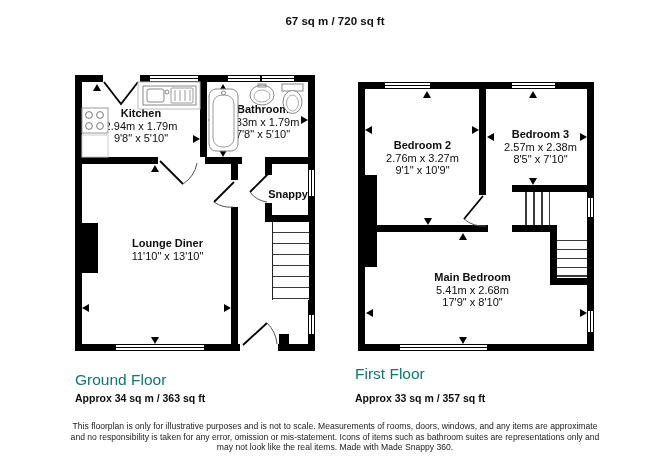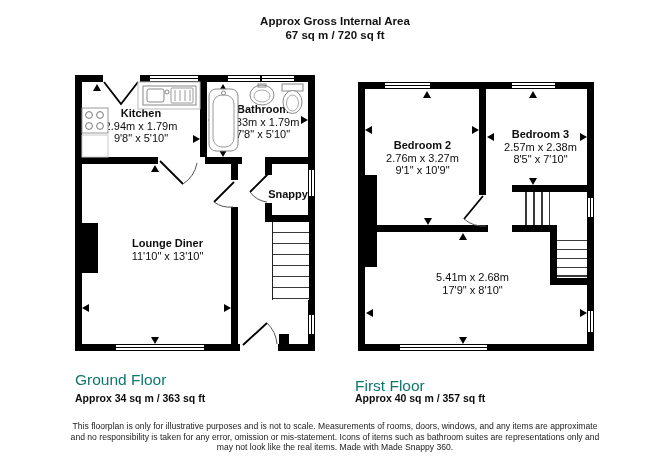--- a/index.html
+++ b/index.html
@@ -24,21 +24,20 @@
   .floor-area{position:absolute;font-size:10.5px;font-weight:bold;color:#0d0d0d;}
   .disclaimer{position:absolute;top:421px;left:15px;width:640px;text-align:center;font-size:8.6px;line-height:10.6px;color:#222;}
   svg.overlay{position:absolute;left:0;top:0;pointer-events:none;}
 </style>
 </head>
 <body>
 
 <div id="canvas">
 
   <div class="hdr">
-    <div>Approx Gross Internal Area</div>
     <div>67 sq m / 720 sq ft</div>
   </div>
 
   <div class="w" style="left:75px;top:75px;width:240px;height:7px"></div>
   <div class="w" style="left:75px;top:75px;width:7px;height:276px"></div>
   <div class="w" style="left:308px;top:75px;width:7px;height:276px"></div>
   <div class="w" style="left:75px;top:344px;width:240px;height:7px"></div>
 
   <div class="w" style="left:200px;top:82px;width:7px;height:82px"></div>
   <div class="w" style="left:82px;top:157px;width:76px;height:7px"></div>
@@ -135,20 +134,21 @@
     <div class="rname">Bedroom 2</div>
     <div>2.76m x 3.27m</div>
     <div>9'1" x 10'9"</div>
   </div>
   <div class="room-label" style="left:478px;top:128px;width:125px">
     <div class="rname">Bedroom 3</div>
     <div>2.57m x 2.38m</div>
     <div>8'5" x 7'10"</div>
   </div>
   <div class="room-label" style="left:400px;top:271px;width:145px">
+    <div class="rname">Main Bedroom</div>
     <div>5.41m x 2.68m</div>
     <div>17'9" x 8'10"</div>
   </div>
 
   <svg class="overlay" width="670" height="461" viewBox="0 0 670 461">
 
     <g>
       <path d="M104,82 L121,104 L138,82" fill="none" stroke="#000" stroke-width="1.8"></path>
     </g>
     <g>
@@ -205,22 +205,22 @@
     </g>
     <g>
       <rect x="282" y="84" width="21" height="7" fill="#fff" stroke="#888"></rect>
       <ellipse cx="292.5" cy="102" rx="9.5" ry="11.5" fill="#fff" stroke="#888"></ellipse>
       <ellipse cx="292.5" cy="103" rx="6" ry="8" fill="none" stroke="#aaa"></ellipse>
     </g>
   </svg>
 
   <div class="floor-title" style="left:75px;top:371px">Ground Floor</div>
   <div class="floor-area" style="left:75px;top:392px">Approx 34 sq m / 363 sq ft</div>
-  <div class="floor-title" style="left:355px;top:377px">First Floor</div>
-  <div class="floor-area" style="left:355px;top:392px">Approx 40 sq m / 357 sq ft</div>
+  <div class="floor-title" style="left:355px;top:365px">First Floor</div>
+  <div class="floor-area" style="left:355px;top:392px">Approx 33 sq m / 357 sq ft</div>
 
   <div class="disclaimer">
     <div>This floorplan is only for illustrative purposes and is not to scale. Measurements of rooms, doors, windows, and any items are approximate</div>
     <div>and no responsibility is taken for any error, omission or mis-statement. Icons of items such as bathroom suites are representations only and</div>
     <div>may not look like the real items. Made with Made Snappy 360.</div>
   </div>
 
 </div>
 
 </body></html>

